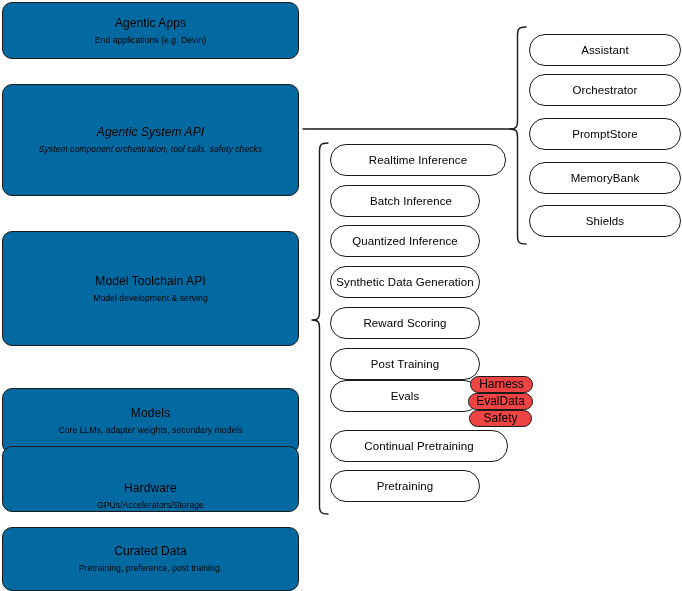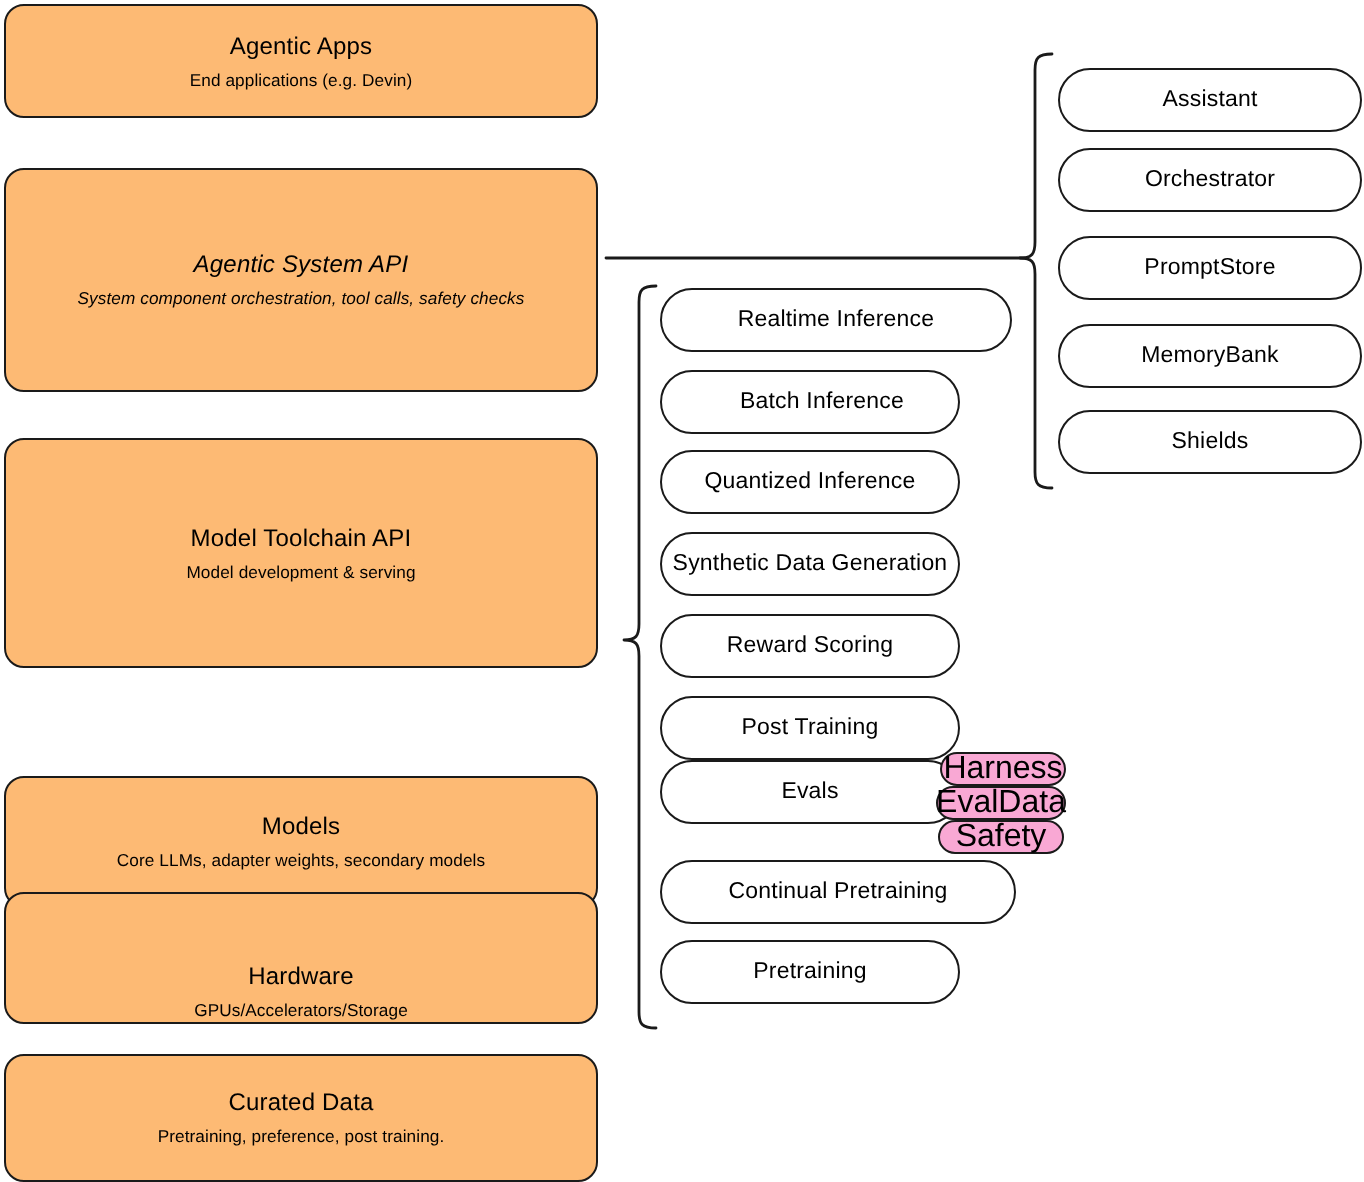--- a/index.html
+++ b/index.html
@@ -16,21 +16,21 @@
     width: 682px;
     height: 591px;
     background: #ffffff;
     overflow: hidden;
   }
   .layer-box {
     position: absolute;
     box-sizing: border-box;
     border: 1.4px solid #1a1a1a;
     border-radius: 10px;
-    background: #fdba74;
+    background: #0369a1;
     display: flex;
     flex-direction: column;
     align-items: center;
     justify-content: center;
     text-align: center;
   }
   .layer-title {
     font-size: 12px;
     line-height: 15px;
     color: #000;
@@ -55,26 +55,26 @@
     text-align: center;
     font-size: 11.5px;
     color: #000;
     letter-spacing: 0.1px;
   }
   .badge {
     position: absolute;
     box-sizing: border-box;
     border: 1.3px solid #1a1a1a;
     border-radius: 999px;
-    background: #f9a8d4;
+    background: #ef4444;
     display: flex;
-    align-items: center;
+    align-items: flex-start;
     justify-content: center;
     text-align: center;
-    font-size: 16px;
+    font-size: 12px;
     color: #000;
     z-index: 5;
   }
   .brace {
     position: absolute;
     overflow: visible;
     pointer-events: none;
   }
   .brace path, .connector path {
     fill: none;
@@ -97,21 +97,21 @@
   <div class="layer-box" style="left:2px; top:2px; width:297px; height:57px;">
     <div class="layer-title">Agentic Apps</div>
     <div class="layer-sub">End applications (e.g. Devin)</div>
   </div>
 
   <div class="layer-box" style="left:2px; top:84px; width:297px; height:112px;font-style:italic;">
     <div class="layer-title">Agentic System API</div>
     <div class="layer-sub">System component orchestration, tool calls, safety checks</div>
   </div>
 
-  <div class="layer-box" style="left:2px; top:219px; width:297px; height:115px;">
+  <div class="layer-box" style="left:2px; top:231px; width:297px; height:115px;">
     <div class="layer-title">Model Toolchain API</div>
     <div class="layer-sub">Model development &amp; serving</div>
   </div>
 
   <div class="layer-box" style="left:2px; top:388px; width:297px; height:66px;">
     <div class="layer-title">Models</div>
     <div class="layer-sub">Core LLMs, adapter weights, secondary models</div>
   </div>
 
   <div class="layer-box" style="left:2px; top:446px; width:297px; height:66px;justify-content:flex-end;">

